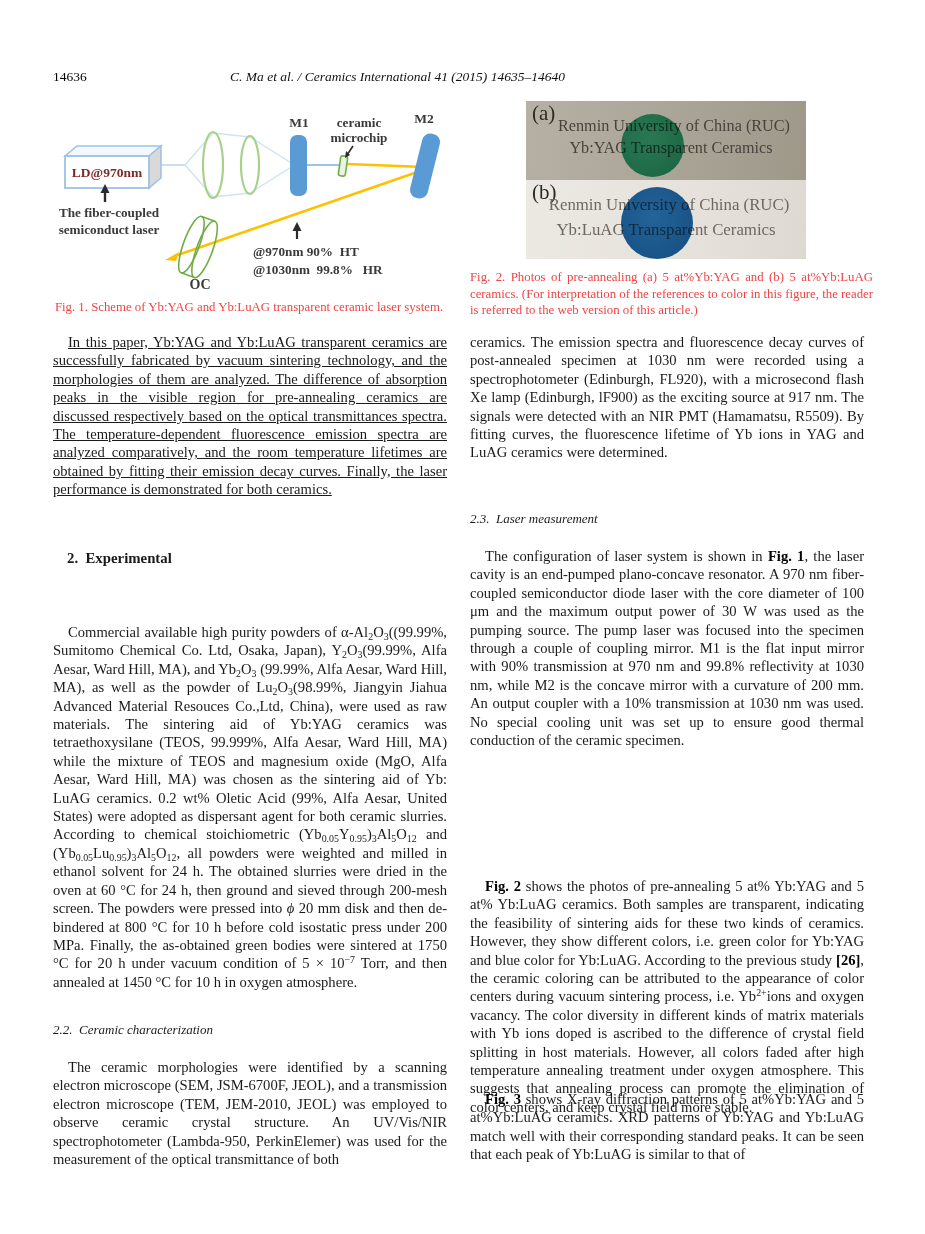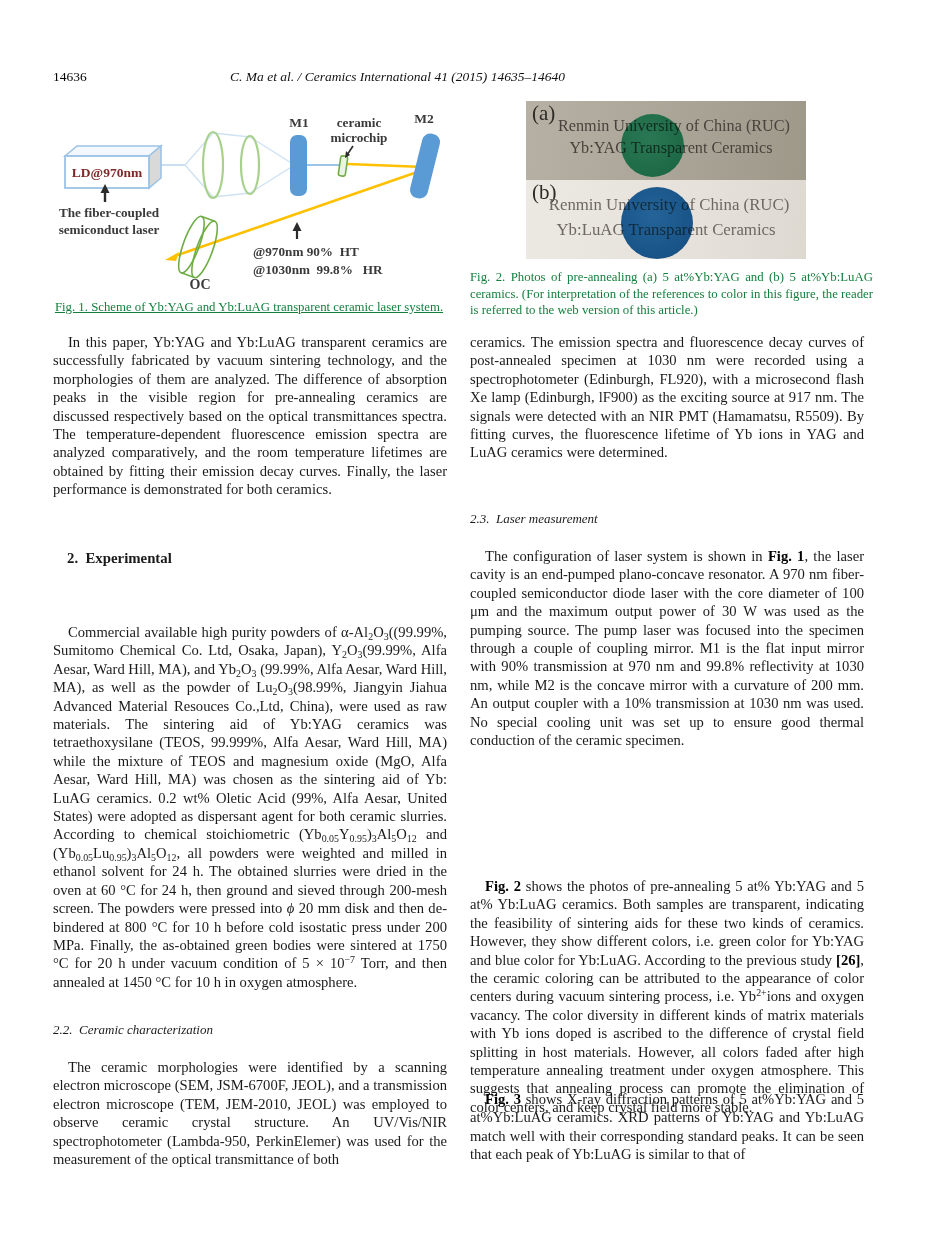--- a/index.html
+++ b/index.html
@@ -25,23 +25,23 @@
   
   .col { position: absolute; width: 394px; font-size: 14.6px; line-height: 18.4px; text-align: justify; }
   .para { text-align: justify; }
   .indent { text-indent: 15px; }
   .sec-head { font-weight: bold; font-size: 14.8px; white-space: pre-wrap; text-align: left; margin-left: 14px; }
   .subsec-head { font-style: italic; font-size: 13px; white-space: pre-wrap; text-align: left; }
   sub { font-size: 68%; line-height: 0; vertical-align: -0.3em; }
   sup { font-size: 68%; line-height: 0; vertical-align: 0.5em; }
   .ref-link { color: #000000; font-weight: bold; }
   .caption {
-    font-size: 12.8px; line-height: 16.6px; color: #15803d;
+    font-size: 12.8px; line-height: 16.6px; color: #ef4444;
   }
-  .caption-center { text-align: center; text-decoration: underline; }
+  .caption-center { text-align: center; }
   .caption-justify { text-align: justify; }
   
   .fig1 { position: absolute; left: 52px; top: 103px; width: 400px; height: 190px; }
   .fig1-caption { position: absolute; left: 52px; top: 299px; width: 394px; }
   
   .fig2 { position: absolute; left: 526px; top: 101px; width: 280px; height: 158px; }
   .photo { position: absolute; left: 0; width: 280px; height: 79px; overflow: hidden; }
   .photo-a { top: 0; background: linear-gradient(100deg, #b7b1a5 0%, #aaa497 55%, #9e9889 100%); }
   .photo-b { top: 79px; background: linear-gradient(100deg, #ece8e2 0%, #e6e2db 60%, #ddd9d1 100%); }
   .photo-tag { position: absolute; left: 6px; top: 0px; font-size: 21px; color: #2e2b26; }
@@ -150,21 +150,21 @@
     <div class="photo photo-b">
       <div class="photo-tag">(b)</div>
       <div class="photo-line pb-line pb1">Renmin University of China (RUC)</div>
       <div class="photo-line pb-line pb2">Yb:LuAG Transparent Ceramics</div>
     </div>
     <div class="disk disk-green"></div>
     <div class="disk disk-blue"></div>
   </div>
   <div class="fig2-caption caption caption-justify">Fig. 2. Photos of pre-annealing (a) 5 at%Yb:YAG and (b) 5 at%Yb:LuAG ceramics. (For interpretation of the references to color in this figure, the reader is referred to the web version of this article.)</div>
 
-  <div class="col" style="left:53px; top:333px;">
+  <div class="col" style="left:53px; top:333px;text-decoration:underline;">
     <div class="para indent">In this paper, Yb:YAG and Yb:LuAG transparent ceramics are successfully fabricated by vacuum sintering technology, and the morphologies of them are analyzed. The difference of absorption peaks in the visible region for pre-annealing ceramics are discussed respectively based on the optical transmittances spectra. The temperature-dependent fluorescence emission spectra are analyzed comparatively, and the room temperature lifetimes are obtained by fitting their emission decay curves. Finally, the laser performance is demonstrated for both ceramics.</div>
   </div>
   <div class="col sec-head" style="left:53px; top:549px;">2.  Experimental</div>
   <div class="col" style="left:53px; top:623px;">
     <div class="para indent"><span>Commercial available high purity powders of α-Al</span><sub>2</sub><span>O</span><sub>3</sub><span>((99.99%, Sumitomo Chemical Co. Ltd, Osaka, Japan), Y</span><sub>2</sub><span>O</span><sub>3</sub><span>(99.99%, Alfa Aesar, Ward Hill, MA), and Yb</span><sub>2</sub><span>O</span><sub>3</sub><span> (99.99%, Alfa Aesar, Ward Hill, MA), as well as the powder of Lu</span><sub>2</sub><span>O</span><sub>3</sub><span>(98.99%, Jiangyin Jiahua Advanced Material Resouces Co.,Ltd, China), were used as raw materials. The sintering aid of Yb:YAG ceramics was tetraethoxysilane (TEOS, 99.999%, Alfa Aesar, Ward Hill, MA) while the mixture of TEOS and magnesium oxide (MgO, Alfa Aesar, Ward Hill, MA) was chosen as the sintering aid of Yb: LuAG ceramics. 0.2 wt% Oletic Acid (99%, Alfa Aesar, United States) were adopted as dispersant agent for both ceramic slurries. According to chemical stoichiometric (Yb</span><sub>0.05</sub><span>Y</span><sub>0.95</sub><span>)</span><sub>3</sub><span>Al</span><sub>5</sub><span>O</span><sub>12</sub><span> and (Yb</span><sub>0.05</sub><span>Lu</span><sub>0.95</sub><span>)</span><sub>3</sub><span>Al</span><sub>5</sub><span>O</span><sub>12</sub><span>, all powders were weighted and milled in ethanol solvent for 24 h. The obtained slurries were dried in the oven at 60 °C for 24 h, then ground and sieved through 200-mesh screen. The powders were pressed into </span><i>ϕ</i><span> 20 mm disk and then de-bindered at 800 °C for 10 h before cold isostatic press under 200 MPa. Finally, the as-obtained green bodies were sintered at 1750 °C for 20 h under vacuum condition of 5 × 10</span><sup>−7</sup><span> Torr, and then annealed at 1450 °C for 10 h in oxygen atmosphere.</span></div>
   </div>
   <div class="col subsec-head" style="left:53px; top:1021px;">2.2.  Ceramic characterization</div>
   <div class="col" style="left:53px; top:1058px;">
     <div class="para indent">The ceramic morphologies were identified by a scanning electron microscope (SEM, JSM-6700F, JEOL), and a transmission electron microscope (TEM, JEM-2010, JEOL) was employed to observe ceramic crystal structure. An UV/Vis/NIR spectrophotometer (Lambda-950, PerkinElemer) was used for the measurement of the optical transmittance of both</div>
   </div>

